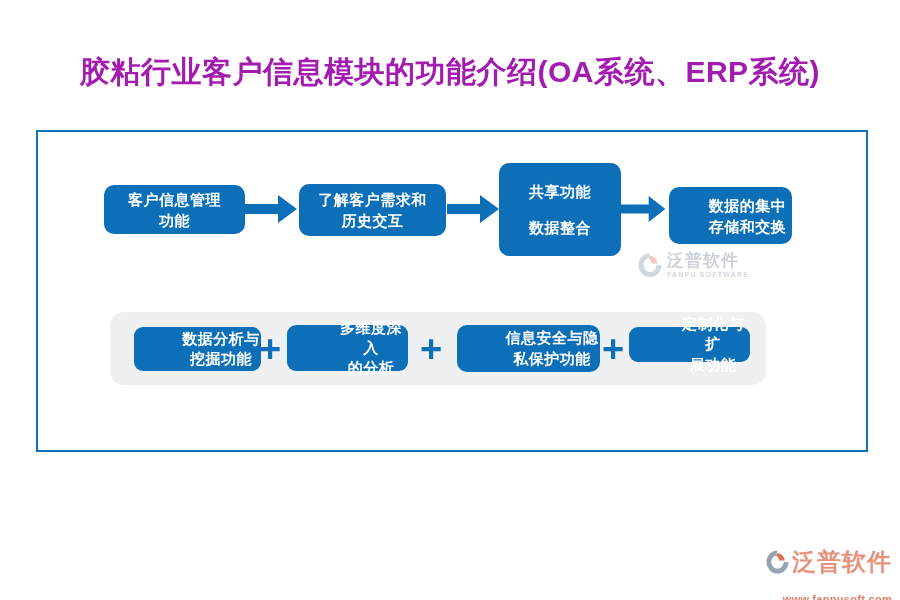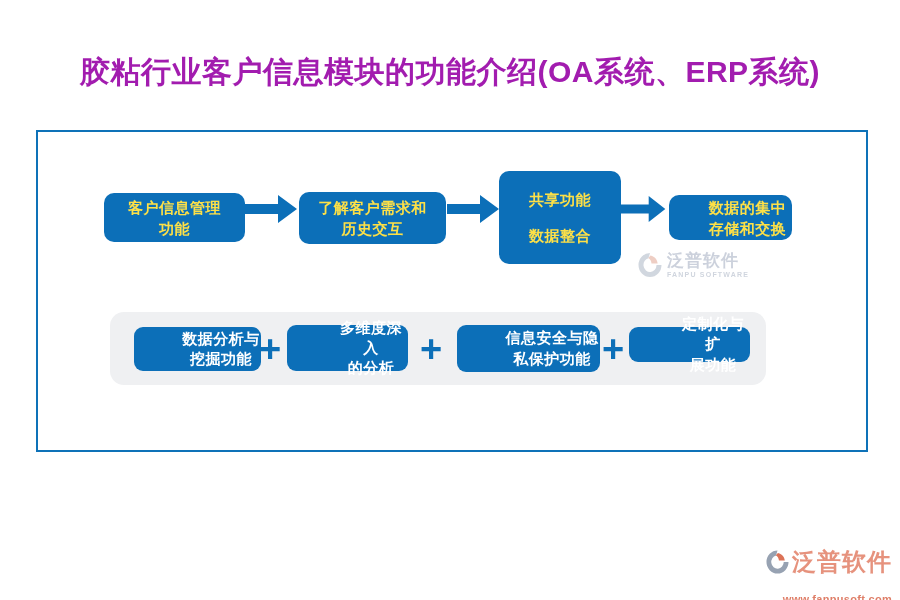--- a/index.html
+++ b/index.html
@@ -19,29 +19,29 @@
 
   
   .frame {
     position: absolute; left: 36px; top: 130px; width: 832px; height: 322px;
     border: 2px solid #0E72B8; background: #ffffff;
   }
 
   
   .fbox {
     position: absolute; background: #0C6FB8; border-radius: 10px;
-    color: #fde047; font-weight: bold; font-size: 15px; line-height: 1.4;
+    color: #ffffff; font-weight: bold; font-size: 15px; line-height: 1.4;
     display: flex; flex-direction: column; align-items: center; justify-content: center;
-    text-align: center; letter-spacing: 0.5px; margin-top: 8px;
+    text-align: center; letter-spacing: 0.5px;
   }
   .fbox span { display: block; }
   .fbox1 { left: 66px;  top: 53px; width: 141px; height: 49px; }
   .fbox2 { left: 261px; top: 52px; width: 147px; height: 52px; }
   .fbox3 { left: 461px; top: 31px; width: 122px; height: 93px; justify-content: space-around; padding: 10px 8px; }
-  .fbox4 { left: 631px; top: 55px; width: 123px; height: 45px; padding-left: 34px; }
+  .fbox4 { left: 631px; top: 55px; width: 123px; height: 57px; padding-left: 34px; }
 
   
   .arrow { position: absolute; top: 59px; height: 36px; }
   .arrow1 { left: 206px; width: 54px; }
   .arrow2 { left: 408px; width: 54px; }
   .arrow3 { left: 583px; width: 48px; }
   .arrow polygon { fill: #0C6FB8; }
 
   
   .watermark {
@@ -58,21 +58,21 @@
     background: #EFF0F2; border-radius: 14px;
   }
   .pbox {
     position: absolute; background: #0C6FB8; border-radius: 9px;
     color: #ffffff; font-weight: bold; font-size: 15px; line-height: 1.35;
     display: flex; flex-direction: column; align-items: center; justify-content: center;
     text-align: center; letter-spacing: 0.5px; padding-left: 47px;
   }
   .pboxA { left: 96px;  top: 195px; width: 127px; height: 44px; }
   .pboxB { left: 249px; top: 193px; width: 121px; height: 46px; }
-  .pboxC { left: 419px; top: 193px; width: 143px; height: 47px; }
+  .pboxC { left: 419px; top: 193px; width: 143px; height: 47px; border-radius: 10px; }
   .pboxD { left: 591px; top: 195px; width: 121px; height: 35px; }
   .plus {
     position: absolute; top: 197px; width: 40px; height: 40px;
     display: flex; align-items: center; justify-content: center;
     color: #0C6FB8; font-size: 38px; font-weight: bold; line-height: 1;
   }
   .plus1 { left: 212px; } .plus2 { left: 373px; } .plus3 { left: 555px; }
 
   
   .footer { position: absolute; left: 766px; top: 548px; width: 126px; }

